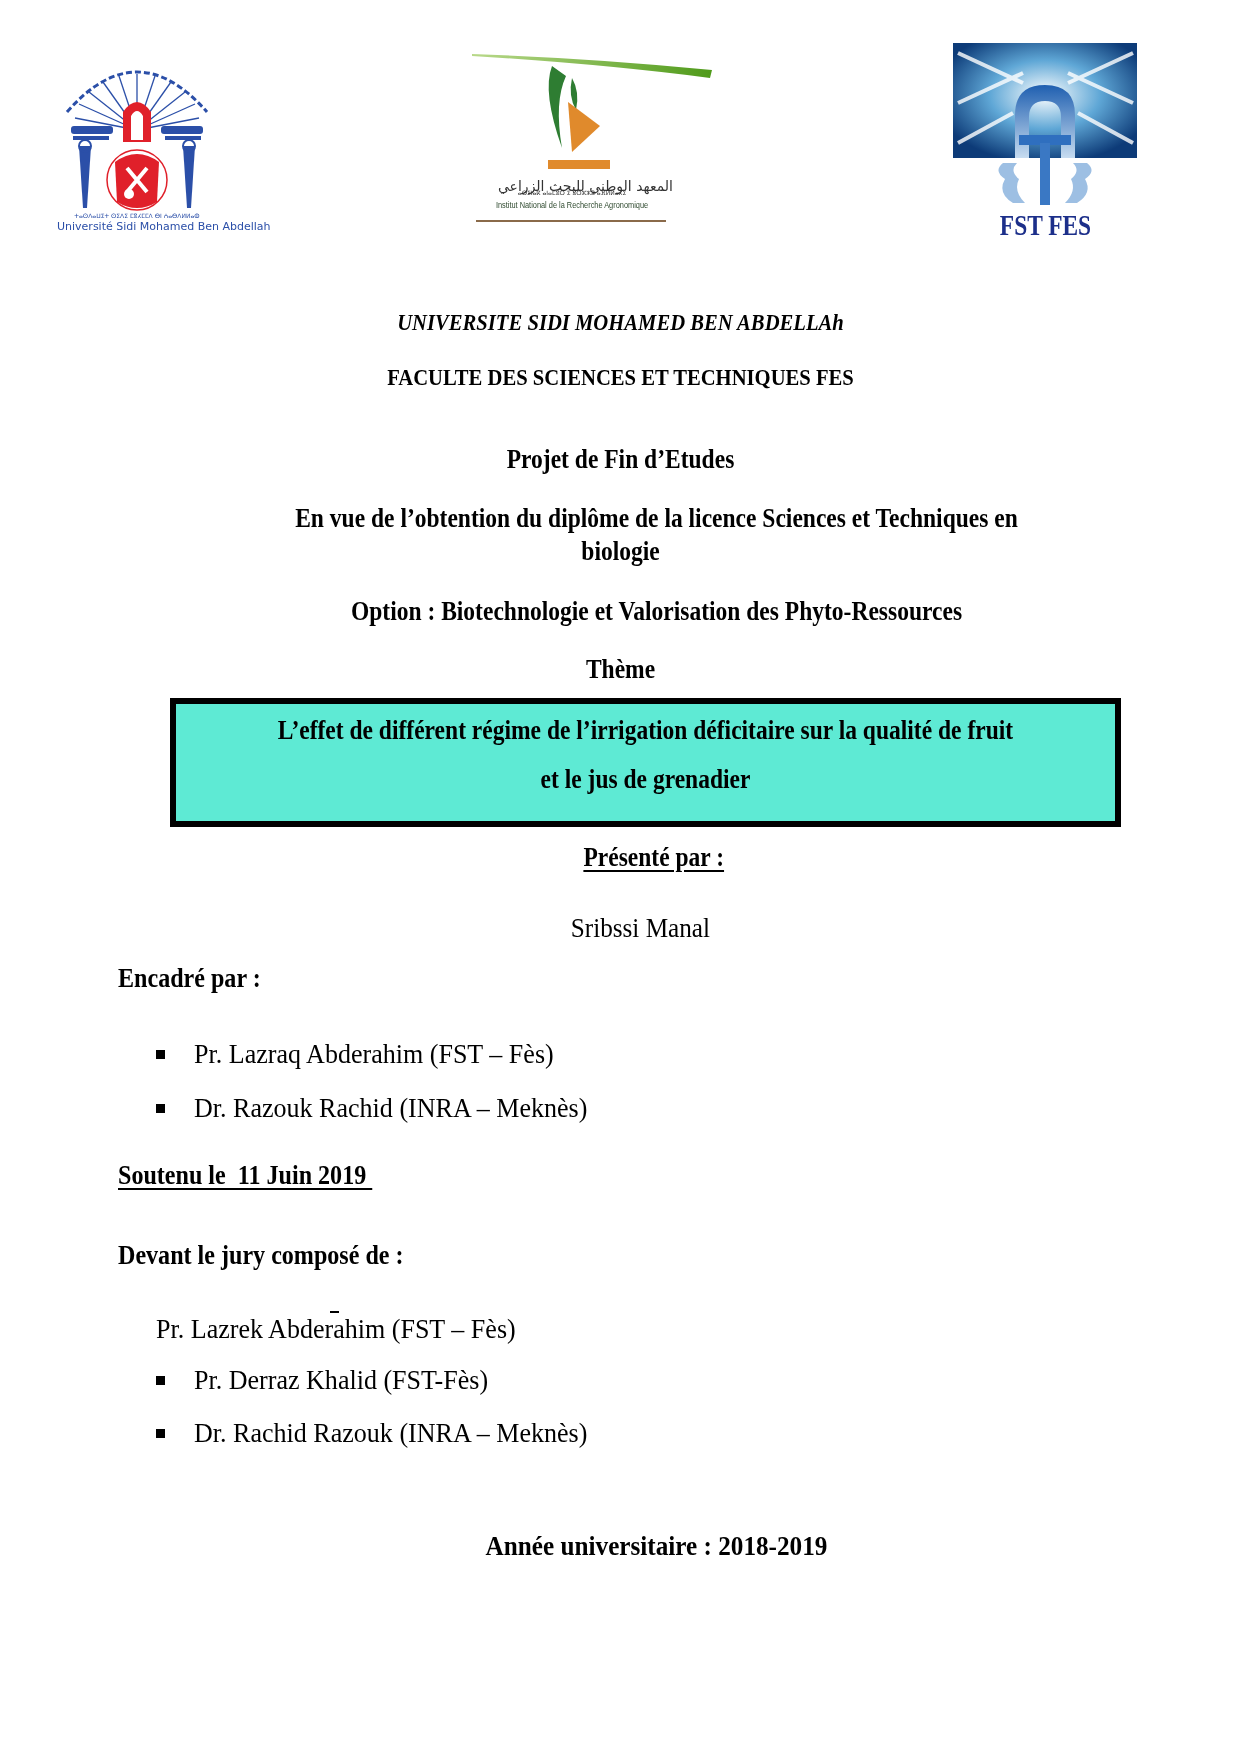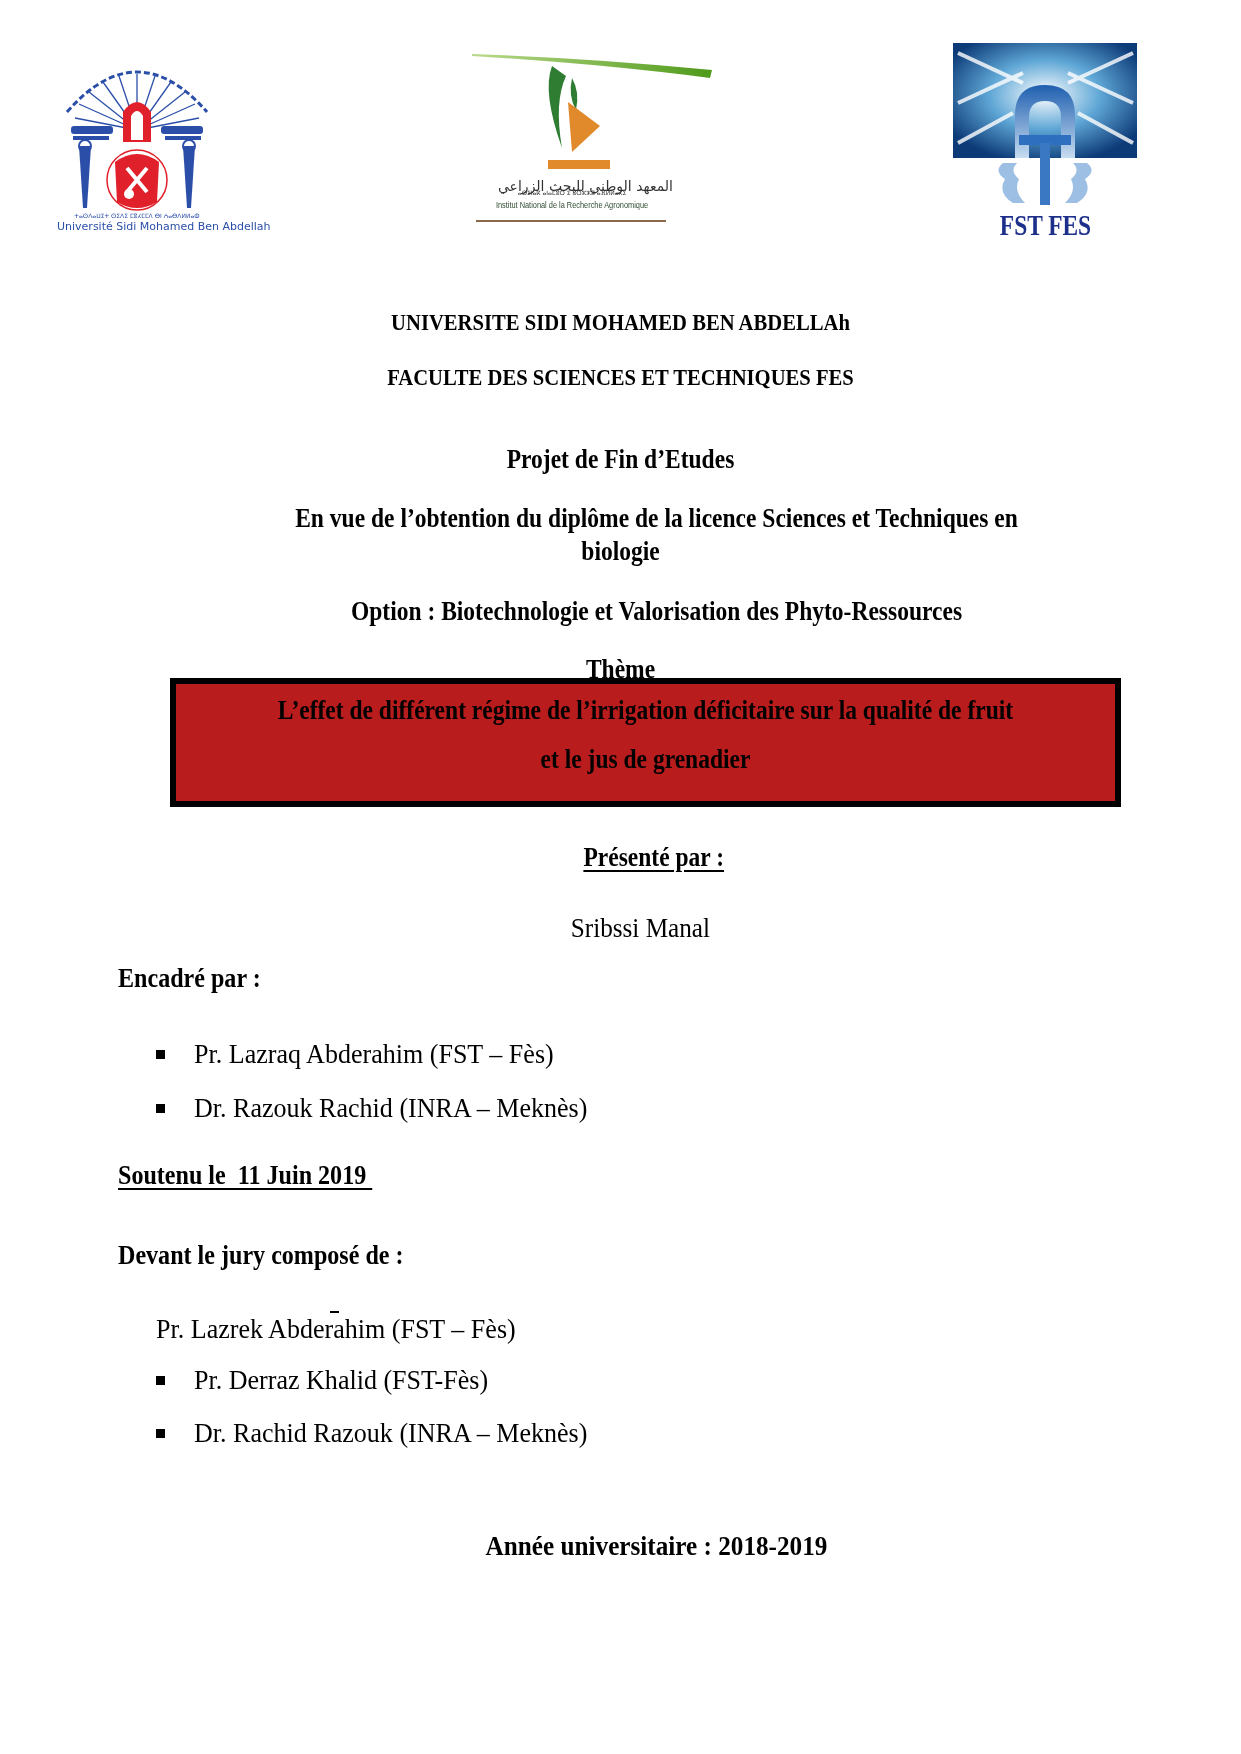--- a/index.html
+++ b/index.html
@@ -9,22 +9,22 @@
   .center { position: absolute; left: 0; width: 1241px; text-align: center; white-space: nowrap; }
   .logo { position: absolute; }
   .t1 { font-size: 24px; font-weight: bold; transform: scaleX(0.86); transform-origin: center; }
   .t2 { font-size: 28px; font-weight: bold; transform: scaleX(0.84); transform-origin: center; }
   .left-head { position: absolute; left: 118px; font-size: 28px; font-weight: bold; white-space: nowrap;
                transform: scaleX(0.86); transform-origin: left center; }
   .ul { text-decoration: underline; text-decoration-thickness: 2px; text-underline-offset: 4px; }
   .item { position: absolute; left: 156px; height: 34px; display: flex; align-items: center; white-space: nowrap; }
   .bullet { width: 9px; height: 9px; background: #000; display: inline-block; margin-right: 29px; }
   .item-text { font-size: 28px; transform: scaleX(0.93); transform-origin: left center; display: inline-block; }
-  .title-box { position: absolute; left: 170px; top: 678px; width: 939px; height: 117px;
-               border: 6px solid #000; background: #b91c1c; }
+  .title-box { position: absolute; left: 170px; top: 698px; width: 939px; height: 117px;
+               border: 6px solid #000; background: #5eead4; }
   .title-line { position: absolute; left: 0; width: 100%; text-align: center; font-size: 28px; font-weight: bold;
                 white-space: nowrap; transform: scaleX(0.84); transform-origin: center; }
 </style>
 </head>
 <body>
 
 <div class="logo" style="left:57px; top:42px; width:160px; height:188px;">
   <svg width="160" height="188" viewBox="0 0 160 188">
 
     <path d="M10 70 Q80 -10 150 70" fill="none" stroke="#2b4fa8" stroke-width="3" stroke-dasharray="6 3"></path>
@@ -107,21 +107,21 @@
     </g>
     <path d="M62 115 L62 72 Q62 42 92 42 Q122 42 122 72 L122 115 L108 115 L108 74 Q108 58 92 58 Q76 58 76 74 L76 115 Z" fill="url(#fstfig)"></path>
     <rect x="66" y="92" width="52" height="10" fill="#2f6fbf"></rect>
     <rect x="87" y="100" width="10" height="62" fill="#3a78c4"></rect>
     <path d="M50 120 Q40 128 52 136 Q44 150 60 160 L72 160 Q60 148 66 136 Q56 128 64 120 Z" fill="#9dbfe3"></path>
     <path d="M134 120 Q144 128 132 136 Q140 150 124 160 L112 160 Q124 148 118 136 Q128 128 120 120 Z" fill="#9dbfe3"></path>
   </svg>
   <div class="abs" style="left:0; top:165px; width:185px; text-align:center; font-family:'Liberation Serif',serif; font-weight:bold; font-size:30px; color:#1c2f8a; transform:scaleX(0.78); white-space:nowrap;">FST FES</div>
 </div>
 
-<div class="center" style="top:309px;">
+<div class="center" style="top:309px;font-style:italic;">
   <div class="t1">UNIVERSITE SIDI MOHAMED BEN ABDELLAh</div>
 </div>
 <div class="center" style="top:364px;text-align:center;">
   <div class="t1">FACULTE DES SCIENCES ET TECHNIQUES FES</div>
 </div>
 
 <div class="center" style="top:443px;">
   <div class="t2">Projet de Fin d’Etudes</div>
 </div>
 <div class="center" style="top:502px; left:36px;">

